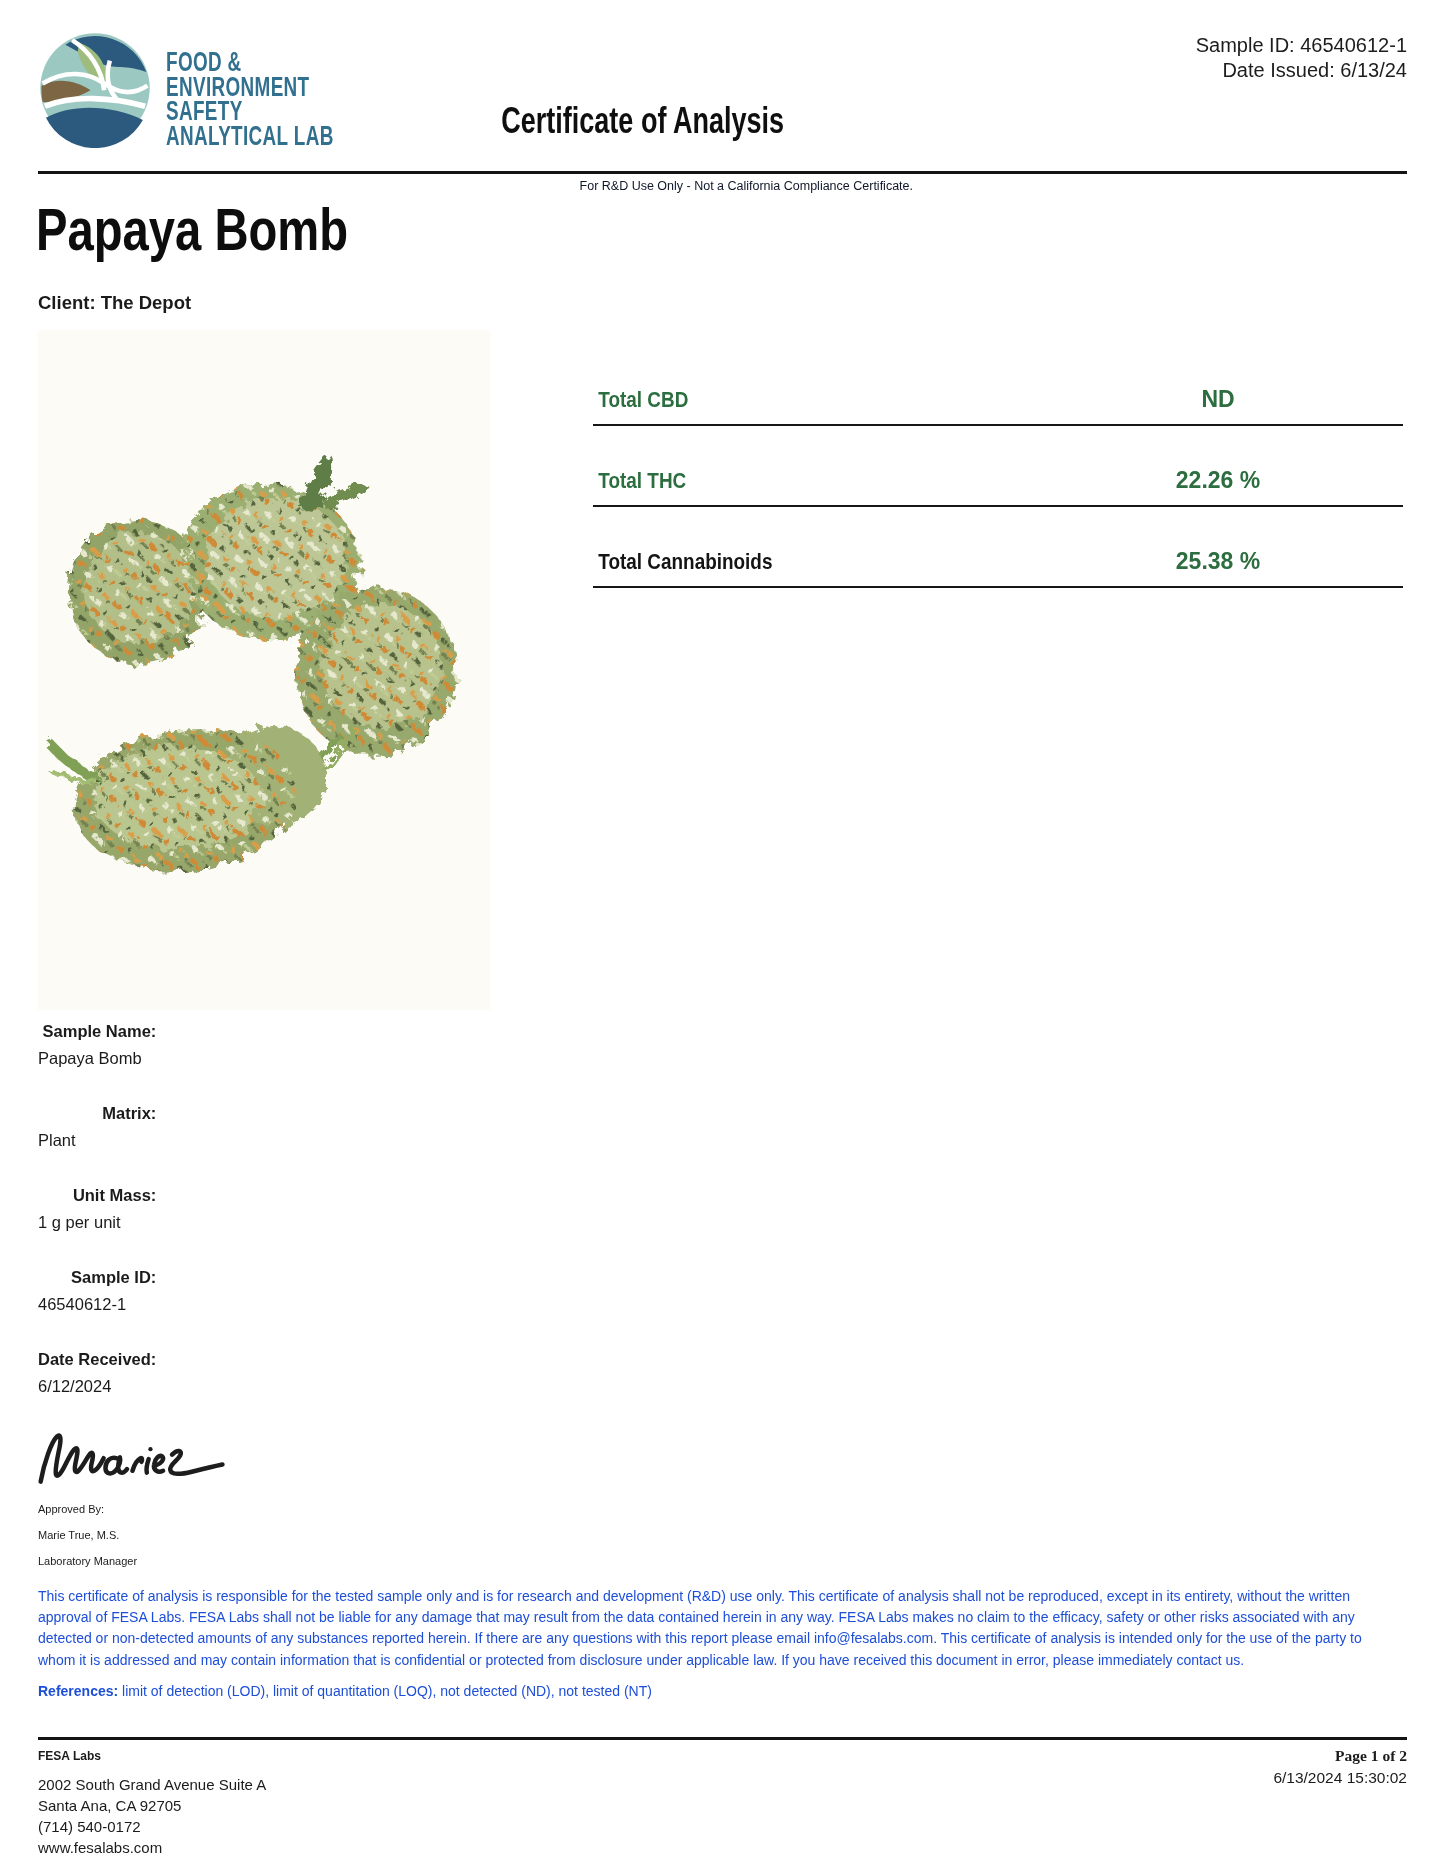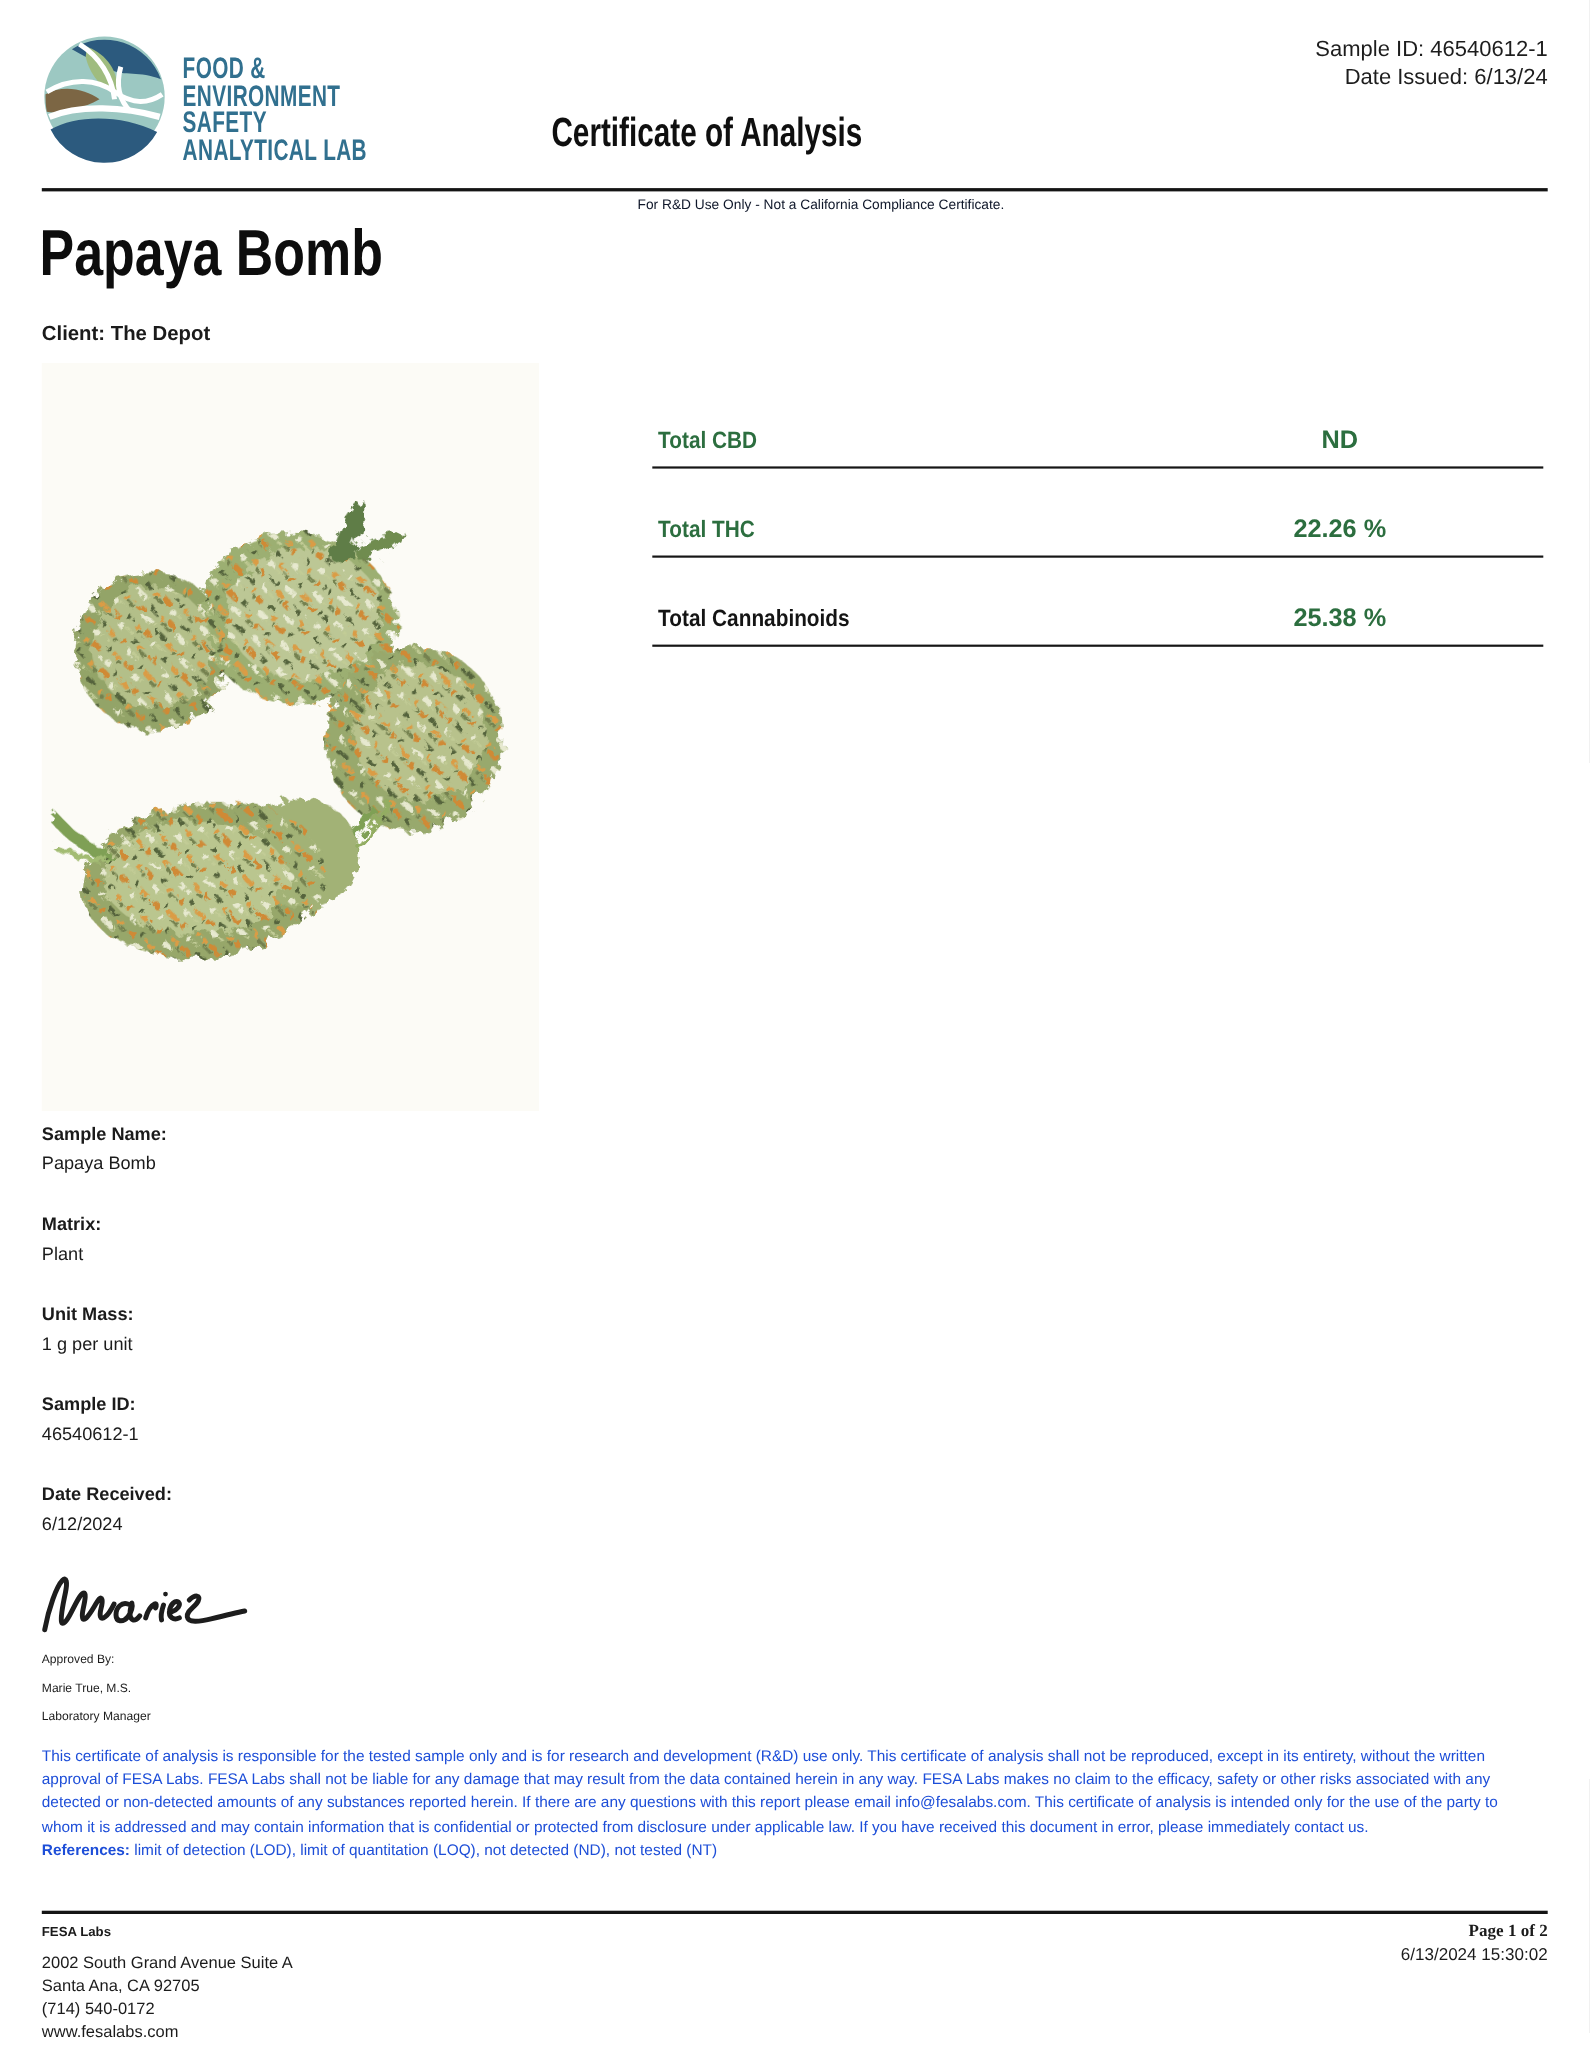--- a/index.html
+++ b/index.html
@@ -37,29 +37,29 @@
   .rrow{height:68px;display:flex;align-items:flex-end;padding-bottom:11px;box-sizing:content-box;
     border-bottom:2.5px solid #161616;}
   .rlabel{font-size:21.5px;font-weight:bold;transform:scaleX(0.88);transform-origin:left bottom;
     white-space:nowrap;padding-left:6px;}
   .rlabel.green{color:var(--accent_green);}
   .rlabel.black{color:#141414;}
   .rvalue{margin-left:auto;width:370px;text-align:center;font-size:23px;font-weight:bold;color:var(--accent_green);white-space:nowrap;}
   
   .details{position:absolute;top:1020px;left:38px;}
   .ditem{margin-bottom:33px;}
-  .dlabel{font-size:16.5px;font-weight:bold;line-height:22px;margin-bottom:5px;}
+  .dlabel{font-size:16.5px;font-weight:bold;line-height:22px;margin-bottom:5px;text-align:right;}
   .dvalue{font-size:16.5px;line-height:22px;}
   
   .approval{position:absolute;top:1424px;left:38px;}
   .sig{width:200px;height:72px;margin-left:-6px;display:block;}
   .appr-line{font-size:11px;line-height:26px;}
   
   .disclaimer{position:absolute;top:1586px;left:38px;width:1332px;font-size:14px;line-height:21.2px;color:#1d4ed8;}
-  .references{margin-top:0;}
+  .references{margin-top:10px;}
   .references b{font-weight:bold;}
   
   .rule-bottom{top:1737px;}
   .footer-left{position:absolute;top:1746px;left:38px;}
   .lab-name{font-size:12px;font-weight:bold;line-height:20px;}
   .lab-address{margin-top:8px;font-size:15px;line-height:21px;}
   .footer-right{position:absolute;top:1746px;right:38px;text-align:right;}
   .page-ind{font-size:15.5px;font-weight:bold;line-height:20px;font-family:Liberation Serif, serif;}
   .stamp{font-size:15.5px;line-height:24px;}
 </style>

